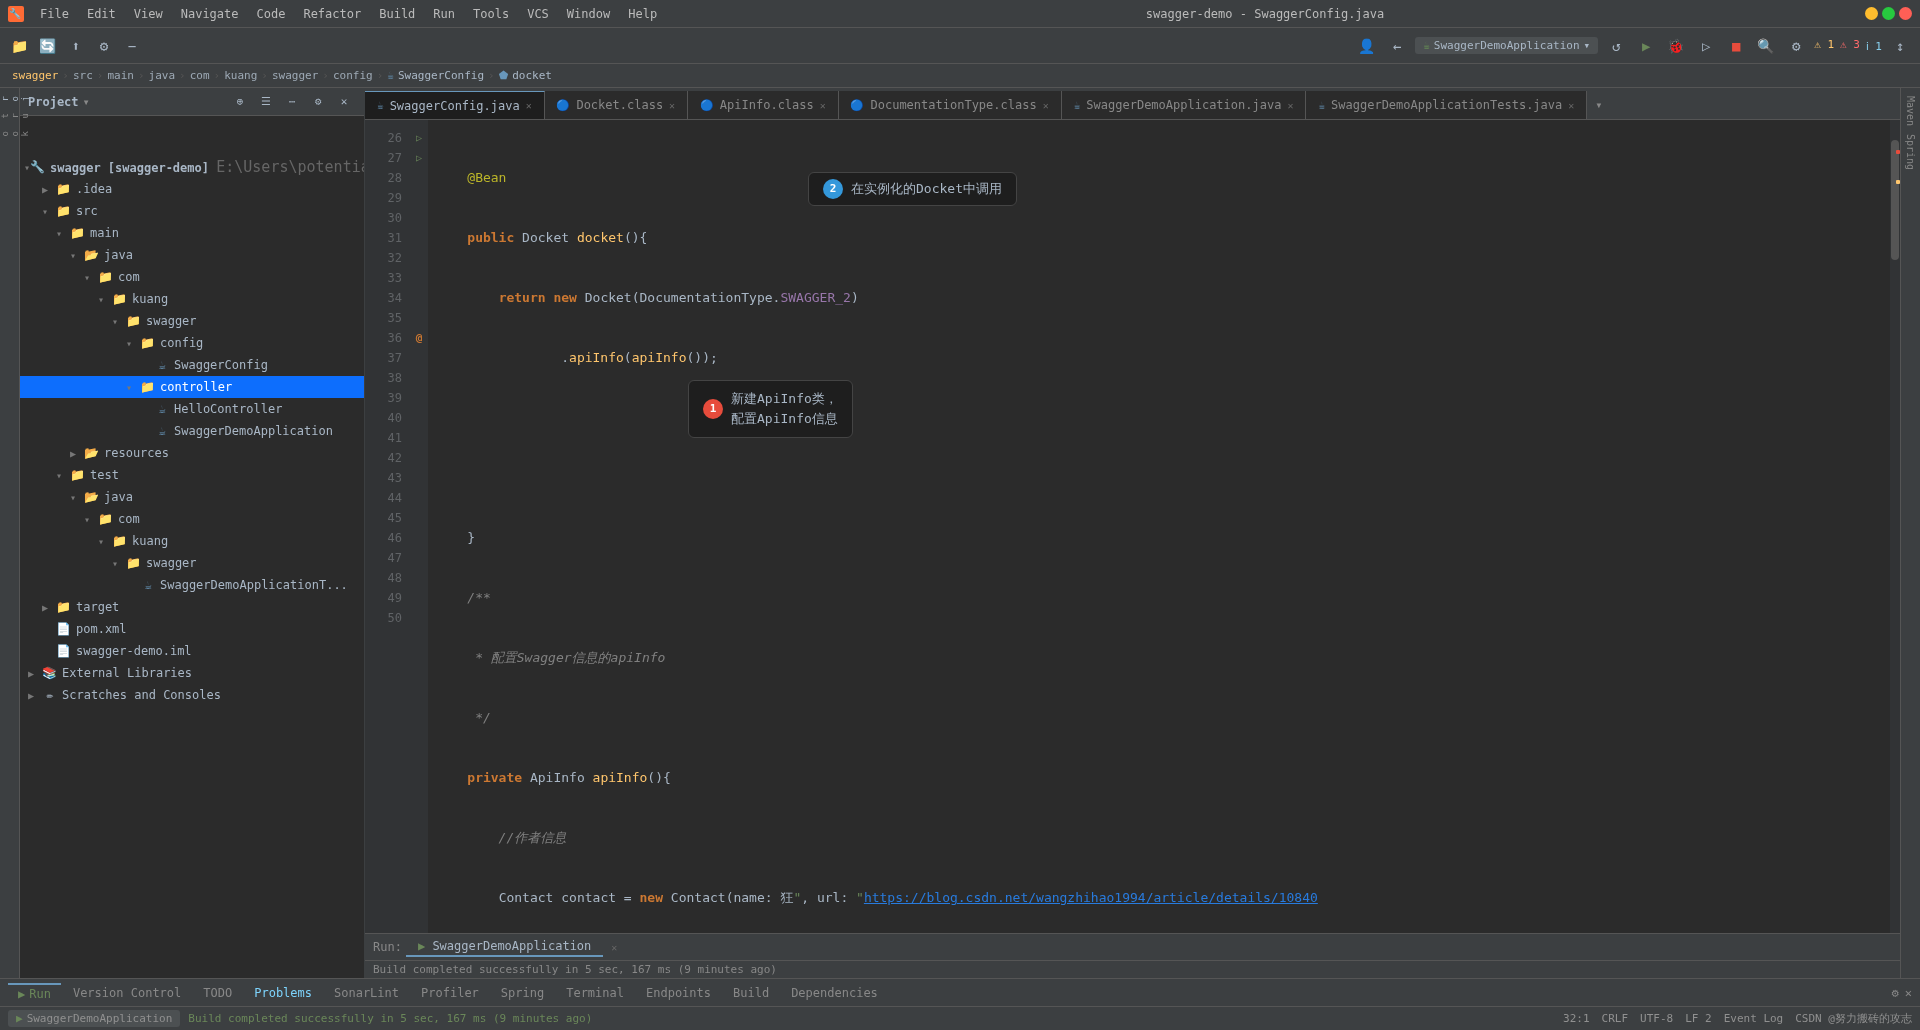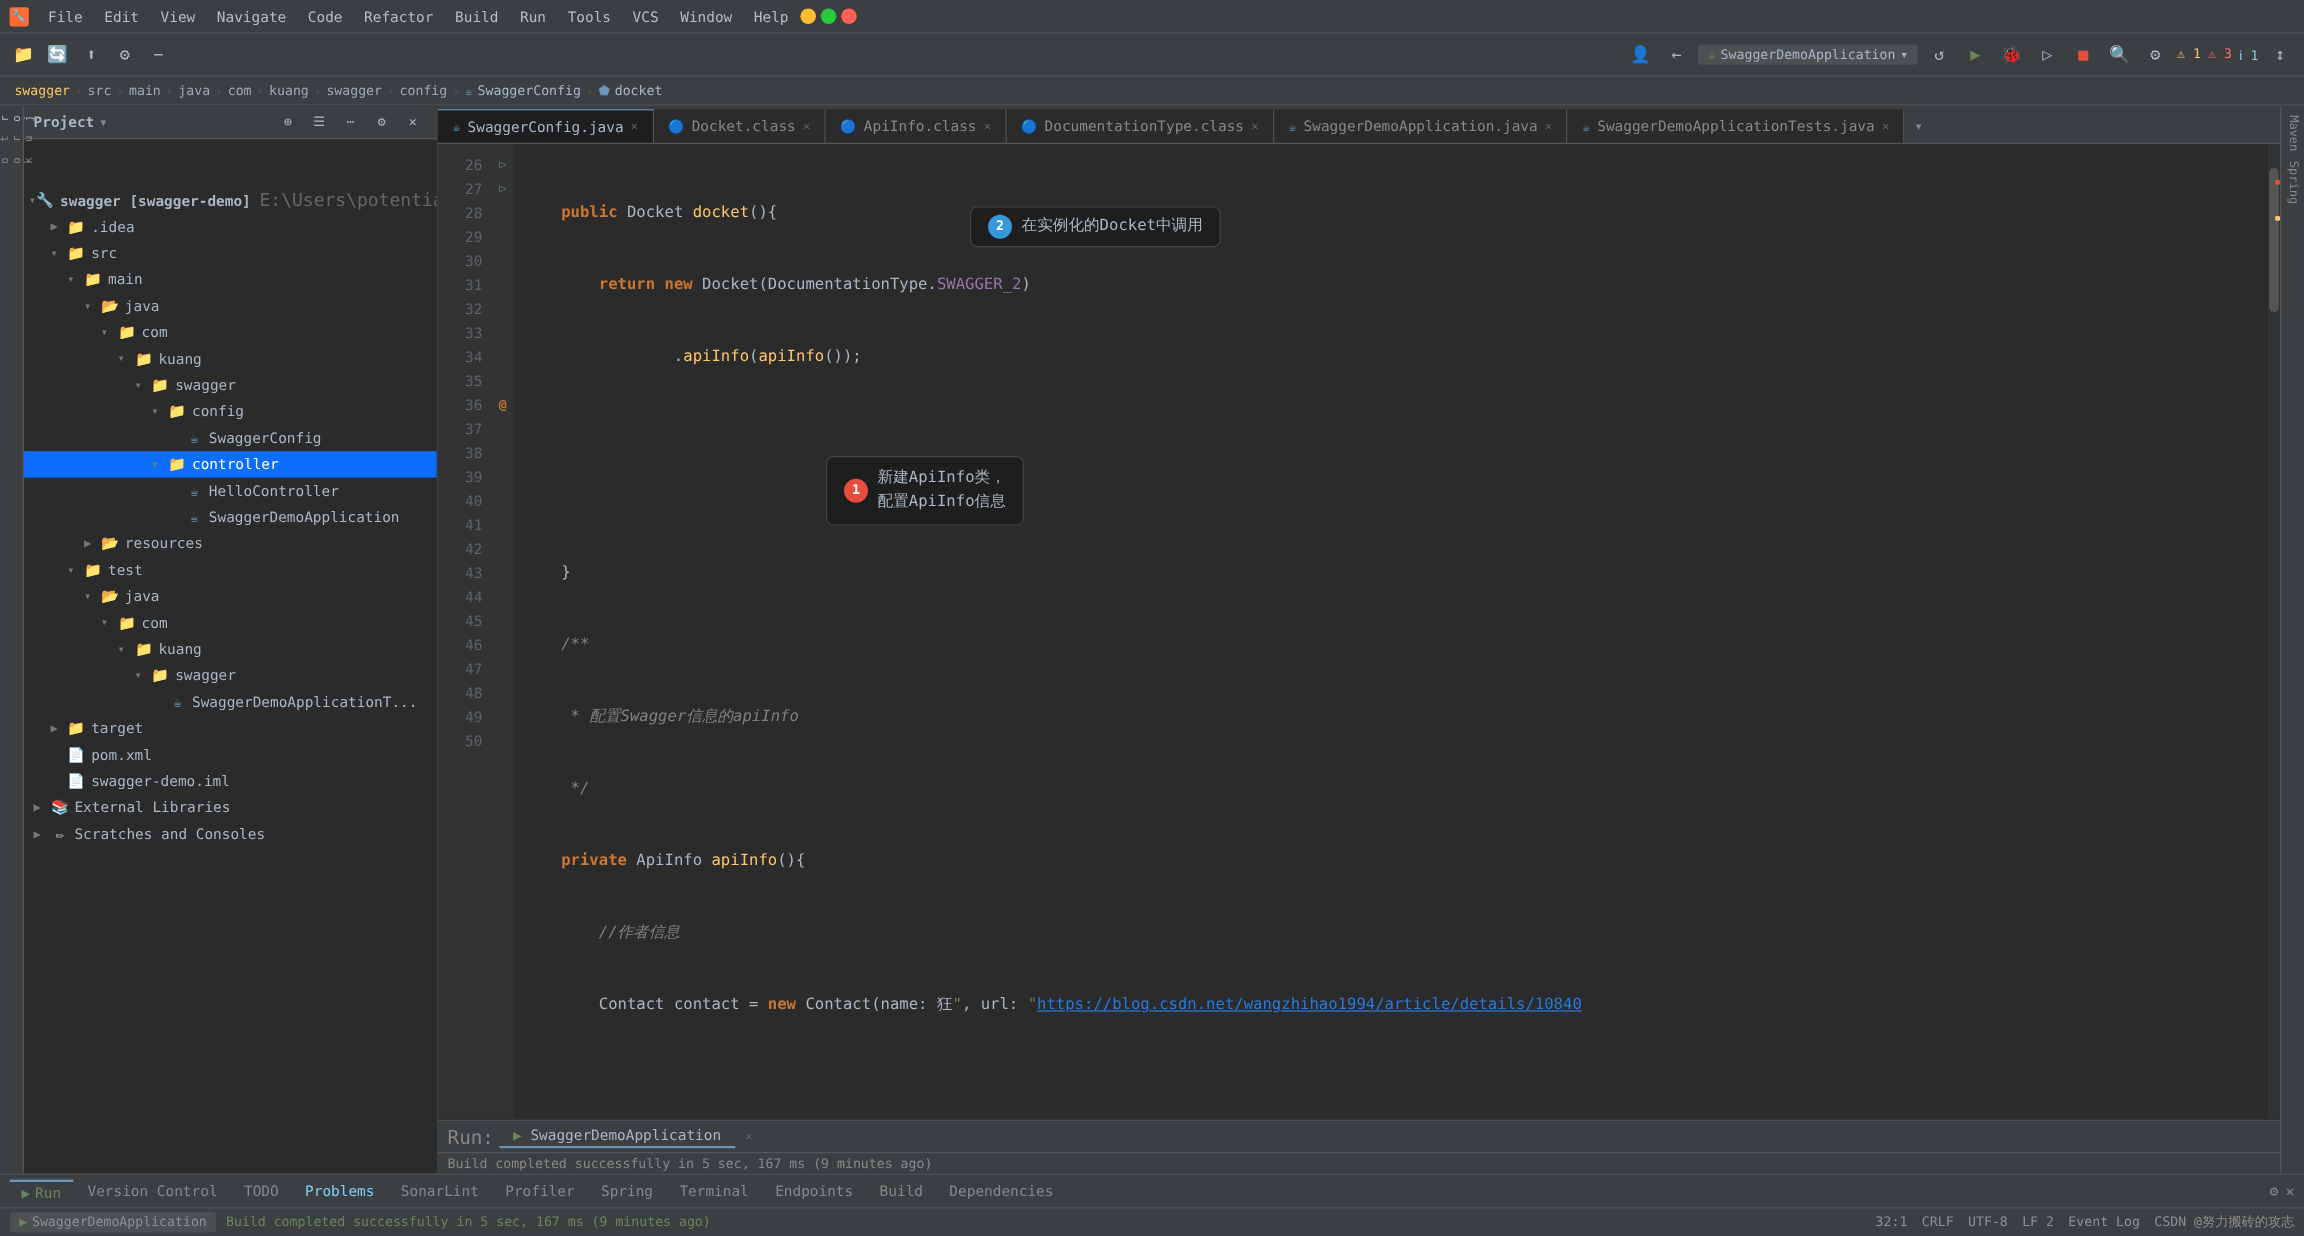--- a/index.html
+++ b/index.html
@@ -385,20 +385,21 @@
   <span class="menu-item">View</span>
   <span class="menu-item">Navigate</span>
   <span class="menu-item">Code</span>
   <span class="menu-item">Refactor</span>
   <span class="menu-item">Build</span>
   <span class="menu-item">Run</span>
   <span class="menu-item">Tools</span>
   <span class="menu-item">VCS</span>
   <span class="menu-item">Window</span>
   <span class="menu-item">Help</span>
+  <span class="menu-title">swagger-demo - SwaggerConfig.java</span>
   <div class="window-controls">
     <div class="win-btn win-minimize"></div>
     <div class="win-btn win-maximize"></div>
     <div class="win-btn win-close"></div>
   </div>
 </div>
 
 <div class="toolbar">
   <div class="toolbar-left">
     <div class="tb-btn">📁</div>
@@ -733,20 +734,21 @@
         <div style="height:20px;"></div>
         <div style="height:20px;"></div>
         <div style="height:20px;"></div>
         <div style="height:20px; color:#cc7832; text-align:center; font-size:11px; font-weight:bold;">@</div>
         <div style="height:20px;"></div>
         <div style="height:20px;"></div>
         <div style="height:20px;"></div>
       </div>
 
       <div class="code-content" style="position:relative;">
+        <div class="code-line"><span class="annotation">    @Bean</span></div>
         <div class="code-line"><span class="plain">    </span><span class="kw">public</span><span class="plain"> </span><span class="type">Docket</span><span class="plain"> </span><span class="method">docket</span><span class="plain">(){</span></div>
         <div class="code-line"><span class="plain">        </span><span class="kw">return</span><span class="plain"> </span><span class="kw">new</span><span class="plain"> </span><span class="type">Docket</span><span class="plain">(</span><span class="type">DocumentationType</span><span class="plain">.</span><span class="type" style="color:#9876aa;">SWAGGER_2</span><span class="plain">)</span></div>
         <div class="code-line"><span class="plain">                .</span><span class="method">apiInfo</span><span class="plain">(</span><span class="method">apiInfo</span><span class="plain">());</span></div>
         <div class="code-line"></div>
         <div class="code-line"></div>
         <div class="code-line"><span class="plain">    }</span></div>
         <div class="code-line"><span class="comment">    /**</span></div>
         <div class="code-line"><span class="comment">     * 配置Swagger信息的apiInfo</span></div>
         <div class="code-line"><span class="comment">     */</span></div>
         <div class="code-line"><span class="plain">    </span><span class="kw">private</span><span class="plain"> </span><span class="type">ApiInfo</span><span class="plain"> </span><span class="method">apiInfo</span><span class="plain">(){</span></div>
@@ -795,21 +797,21 @@
       <div class="scrollbar-v">
         <div class="scrollbar-thumb"></div>
 
         <div style="position:absolute; right:0; top:30px; width:4px; height:4px; background:#e74c3c; border-radius:1px;"></div>
         <div style="position:absolute; right:0; top:60px; width:4px; height:4px; background:#ffc66d; border-radius:1px;"></div>
       </div>
     </div>
 
     <div class="bottom-panel">
       <div class="run-tabs">
-        <span style="color:#888; font-size:16px;">Run:</span>
+        <span style="color:#888; font-size:12px;">Run:</span>
         <div class="run-tab active">
           <span class="run-icon">▶</span>
           <span>SwaggerDemoApplication</span>
         </div>
         <span class="tab-close" style="margin-left:4px;">✕</span>
       </div>
       <div class="bottom-run-content">
         <span style="color:#888; font-size:11px;">Build completed successfully in 5 sec, 167 ms (9 minutes ago)</span>
       </div>
     </div>

